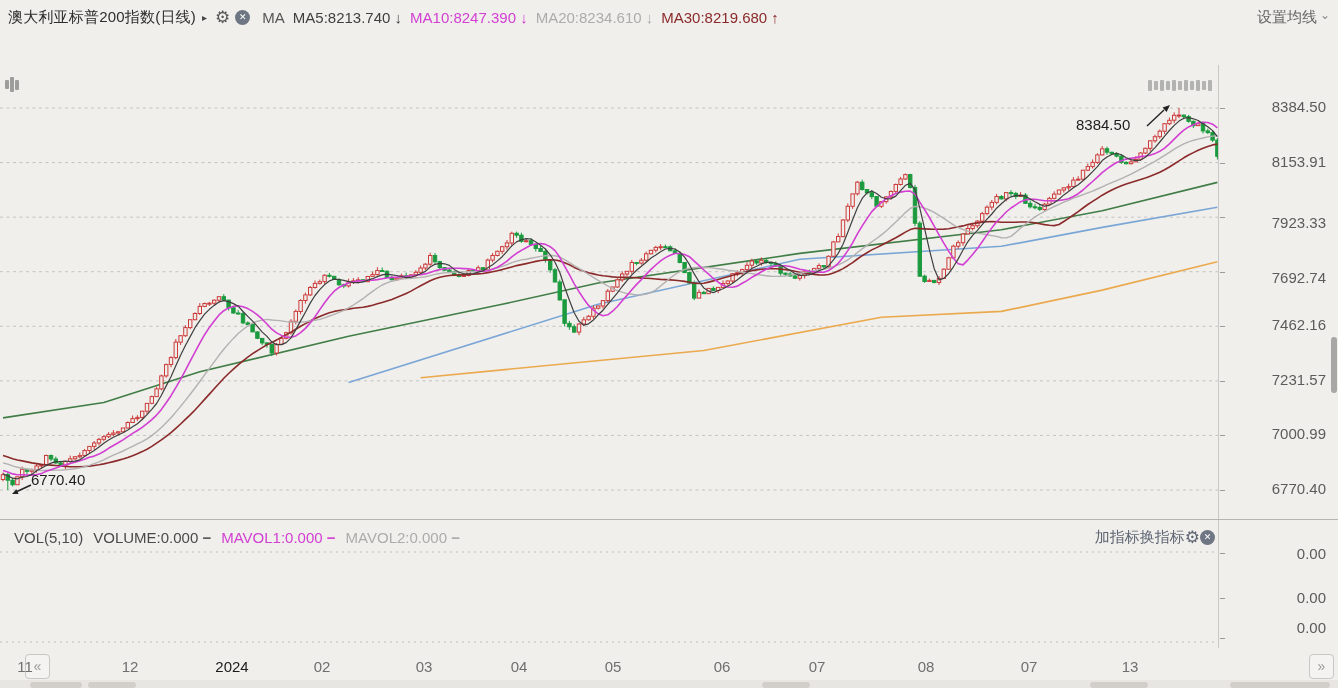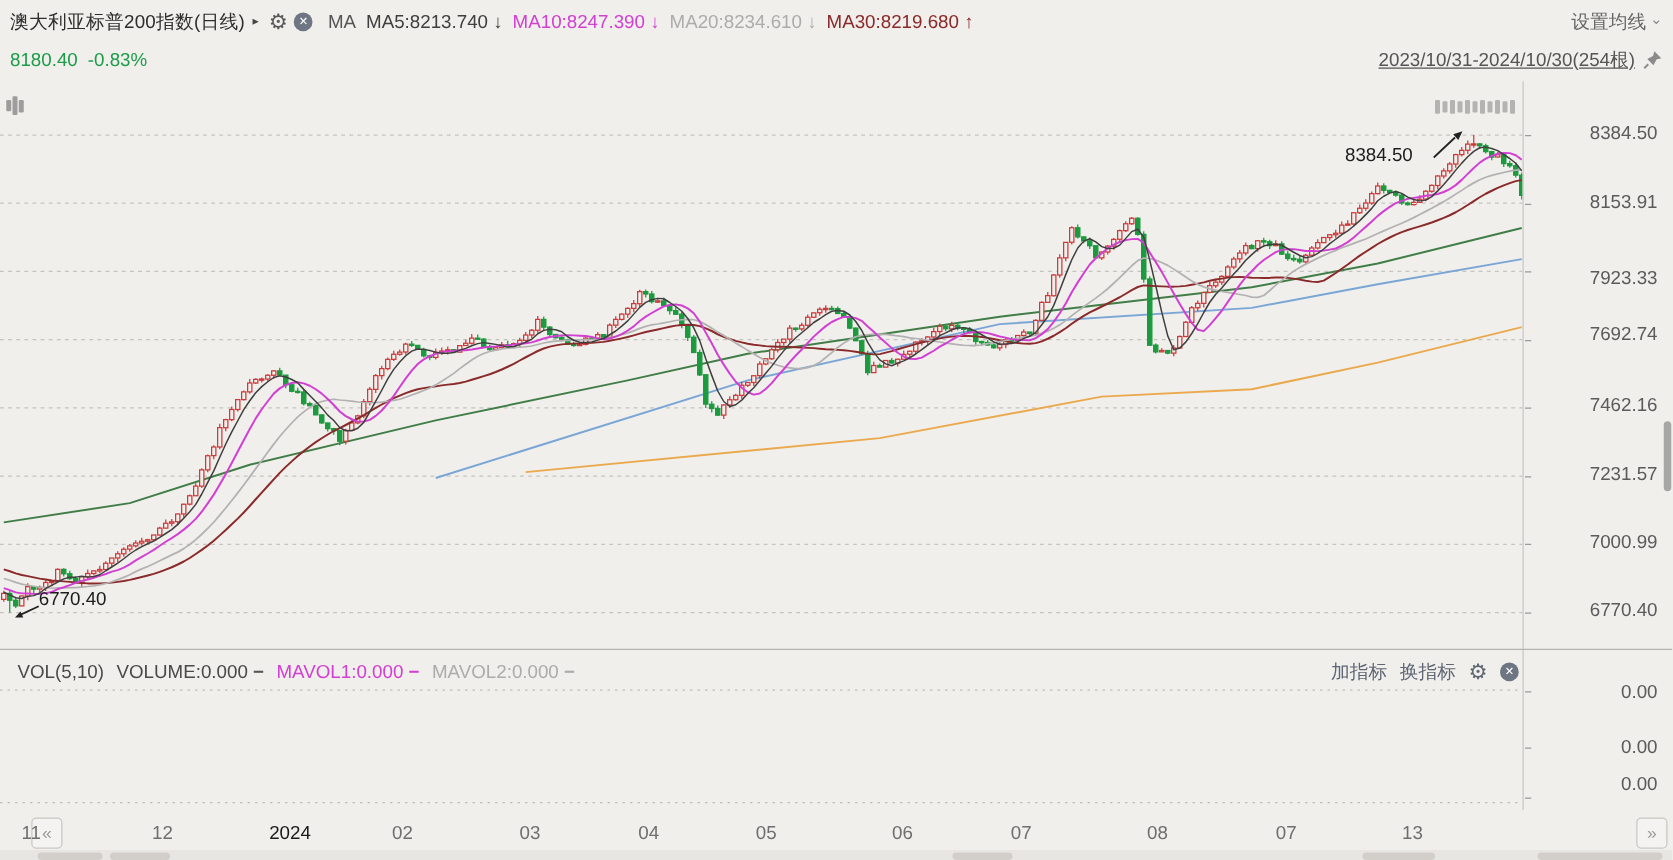--- a/index.html
+++ b/index.html
@@ -27,21 +27,21 @@
   #pane-sep{position:absolute;left:0;top:519px;width:1338px;height:0;border-top:1px solid #b6b4b1;}
   .ylab{position:absolute;left:1218px;width:108px;text-align:right;font-size:15px;color:#5b5b5b;}
   .tick{position:absolute;left:1220px;width:5px;height:1px;background:#9a9a9a;}
   .xlab{position:absolute;top:658px;transform:translateX(-50%);font-size:15px;color:#6f6f6f;}
   .xlab.strong{color:#1b1b1b;}
   .annot{position:absolute;font-size:15px;color:#1d1d1d;}
   
   #vol-hdr{position:absolute;left:14px;top:527px;width:1201px;height:20px;display:flex;align-items:center;gap:10px;font-size:15px;color:#4a4a4a;}
   .dash{font-weight:bold;}
   .d-dark{color:#555;} .d-mag{color:#d23fd2;} .d-gray{color:#aaa;}
-  .vol-right{margin-left:auto;display:flex;align-items:center;gap:10px;color:#5f6673;}
+  .vol-right{margin-left:auto;display:flex;align-items:center;color:#5f6673;}
   .vgear{font-size:17px;color:#5f6673;line-height:1;}
   .vxcirc{width:15px;height:15px;border-radius:50%;background:#6e7683;color:#fff;font-size:9px;line-height:15px;text-align:center;font-weight:bold;}
   
   #minibars{position:absolute;left:1148px;top:80px;display:flex;gap:2px;align-items:center;}
   #minibars i{display:block;width:4px;height:9px;background:#b3b3b1;border-radius:1px;}
   #minibars i:nth-child(odd){height:11px;}
   #tool-icon{position:absolute;left:5px;top:77px;display:flex;gap:1px;align-items:center;}
   #tool-icon i{display:block;width:4px;background:#9d9d9b;border-radius:1px;}
   
   .navbtn{position:absolute;width:25px;height:25px;border:1px solid #c9c7c4;border-radius:4px;background:#f4f3f1;color:#9a9a9a;font-size:14px;text-align:center;line-height:23px;box-sizing:border-box;}
@@ -65,31 +65,20 @@
     <span class="c-ma10"><span>MA10:8247.390</span> <span>↓</span></span>
     <span class="c-ma20"><span>MA20:8234.610</span> <span>↓</span></span>
     <span class="c-ma30"><span>MA30:8219.680</span> <span>↑</span></span>
     <span class="spacer"></span>
     <span class="settings">
       <span>设置均线</span>
       <span class="chev">⌄</span>
     </span>
   </div>
 
-  <div id="hdr-row2">
-    <span class="price-green">8180.40</span>
-    <span class="price-green chg">-0.83%</span>
-    <span class="range-wrap">
-      <span class="range-txt">2023/10/31-2024/10/30(254根)</span>
-      <svg width="16" height="16" viewBox="0 0 16 16">
-        <path d="M9.5 1 L15 6.5 L11.2 7.6 L8.8 12.2 L3.8 7.2 L8.4 4.8 Z" fill="#8b8b8b"></path>
-        <path d="M4.6 11.4 L1.4 14.6" stroke="#8b8b8b" stroke-width="1.6" fill="none"></path>
-      </svg>
-    </span>
-  </div>
 
   <div id="tool-icon">
       <i style="height:9px"></i>
       <i style="height:15px"></i>
       <i style="height:10px"></i>
     </div>
   <div id="minibars">
     <i></i>
       <i></i>
       <i></i>
@@ -671,21 +660,21 @@
   <div class="pill" style="left:1090px;width:58px;"></div>
   <div class="pill" style="left:1230px;width:100px;"></div>
   <div id="vscroll"></div>
 
 <div class="ylab" style="top: 98px; padding-right: 12px;">8384.50</div>
     <div class="tick" style="top: 108px;"></div>
     <div class="ylab" style="top: 152.572px; padding-right: 12px;">8153.91</div>
     <div class="tick" style="top: 162.572px;"></div>
     <div class="ylab" style="top: 214px; padding-right: 12px;">7923.33</div>
     <div class="tick" style="top: 217.143px;"></div>
-    <div class="ylab" style="top: 259px; ">7692.74</div>
+    <div class="ylab" style="top: 269px; ">7692.74</div>
     <div class="tick" style="top: 271.715px;"></div>
     <div class="ylab" style="top: 316.285px; padding-right: 14px;">7462.16</div>
     <div class="tick" style="top: 326.285px;"></div>
     <div class="ylab" style="top: 370.857px; padding-right: 12px;">7231.57</div>
     <div class="tick" style="top: 380.857px;"></div>
     <div class="ylab" style="top: 425.428px; padding-right: 12px;">7000.99</div>
     <div class="tick" style="top: 435.428px;"></div>
     <div class="ylab" style="top: 480px; padding-right: 12px;">6770.40</div>
     <div class="tick" style="top: 490px;"></div>
     <div class="xlab" style="left: 25px;">11</div>

